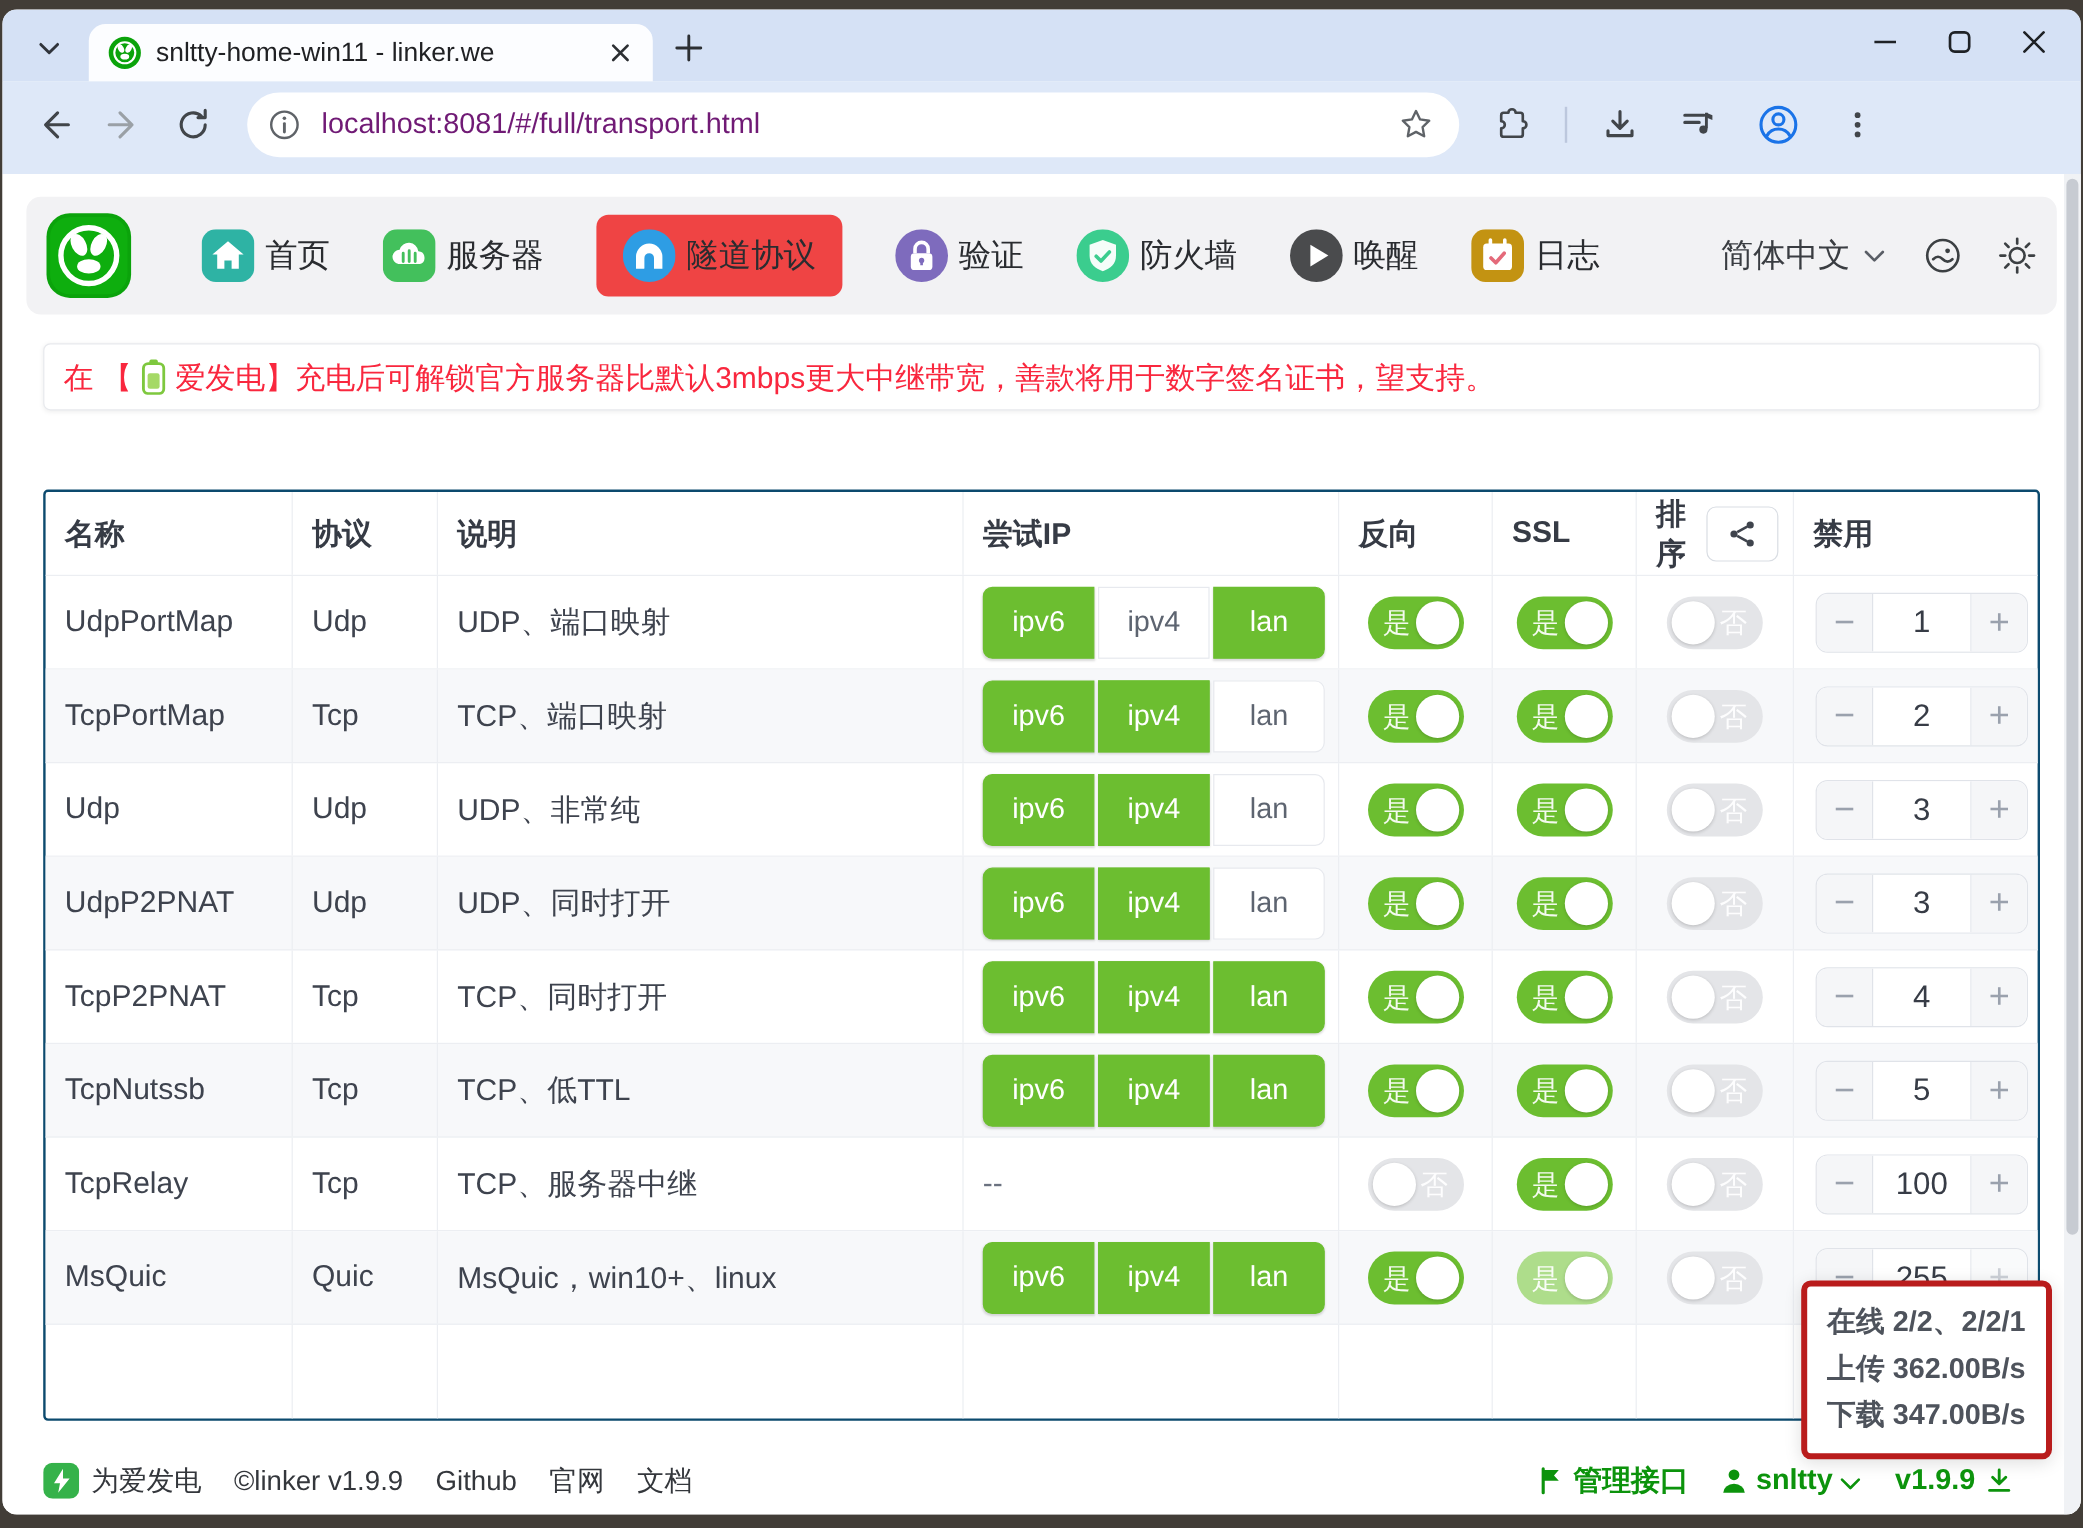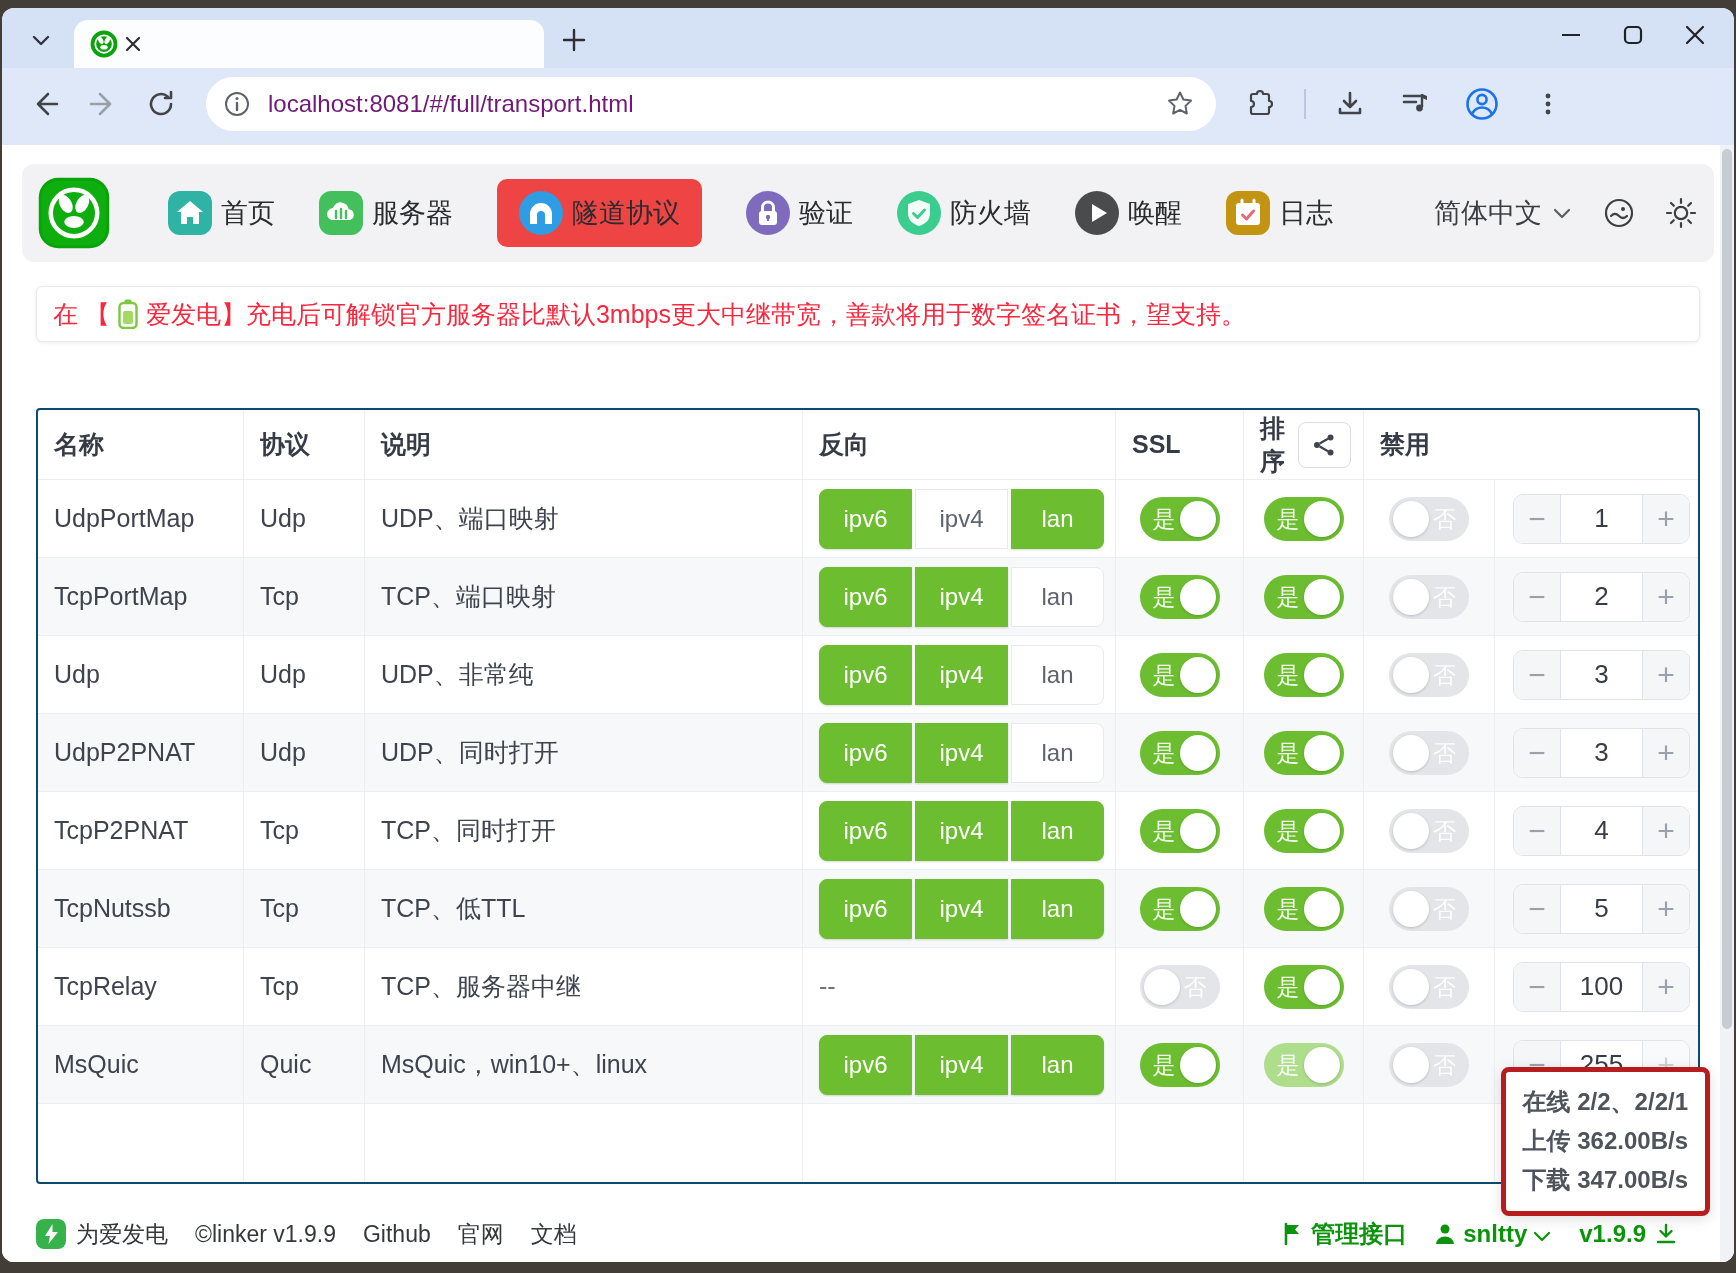--- a/index.html
+++ b/index.html
@@ -113,20 +113,21 @@
         </svg>
     </div>
     <div class="tab">
       <svg class="favicon" viewBox="0 0 48 48">
         <rect x="1" y="1" width="46" height="46" rx="23" fill="#0ba30b"></rect>
         <circle cx="24" cy="24" r="15" fill="none" stroke="#fff" stroke-width="3"></circle>
         <ellipse cx="18.5" cy="18" rx="4" ry="6.3" fill="#fff" transform="rotate(-28 18.5 18)"></ellipse>
         <ellipse cx="29.5" cy="18" rx="4" ry="6.3" fill="#fff" transform="rotate(28 29.5 18)"></ellipse>
         <ellipse cx="24" cy="29.5" rx="4" ry="6.3" fill="#fff" transform="rotate(90 24 29.5)"></ellipse>
       </svg>
+      <div class="tab-title">snltty-home-win11 - linker.we</div>
       <div class="tab-close">
         <svg width="20" height="20" viewBox="0 0 20 20">
             <path d="M4 4 L16 16 M16 4 L4 16" stroke="#2c2f33" stroke-width="2.2" stroke-linecap="round"></path>
           </svg>
       </div>
     </div>
     <div class="newtab-btn">
       <svg width="26" height="26" viewBox="0 0 26 26">
           <path d="M13 3 V23 M3 13 H23" stroke="#2c2f33" stroke-width="2.4" stroke-linecap="round"></path>
         </svg>
@@ -331,20 +332,21 @@
       </span>
       <span>爱发电】</span>
       <span>充电后可解锁官方服务器比默认3mbps更大中继带宽，善款将用于数字签名证书，望支持。</span>
     </div>
 
     <div class="ptable">
       <div class="t-row t-header">
         <div class="t-cell">名称</div>
         <div class="t-cell">协议</div>
         <div class="t-cell">说明</div>
+        <div class="t-cell">尝试IP</div>
         <div class="t-cell">反向</div>
         <div class="t-cell">SSL</div>
         <div class="t-cell h-sort">
           <span>排序</span>
           <div class="share-btn">
             <svg width="26" height="26" viewBox="0 0 26 26">
                 <circle cx="19.5" cy="5.5" r="3" fill="#3f444d"></circle>
                 <circle cx="6" cy="13" r="3" fill="#3f444d"></circle>
                 <circle cx="19.5" cy="20.5" r="3" fill="#3f444d"></circle>
                 <path d="M8.7 11.5 L17 6.8 M8.7 14.5 L17 19.2" stroke="#3f444d" stroke-width="2.2"></path>

